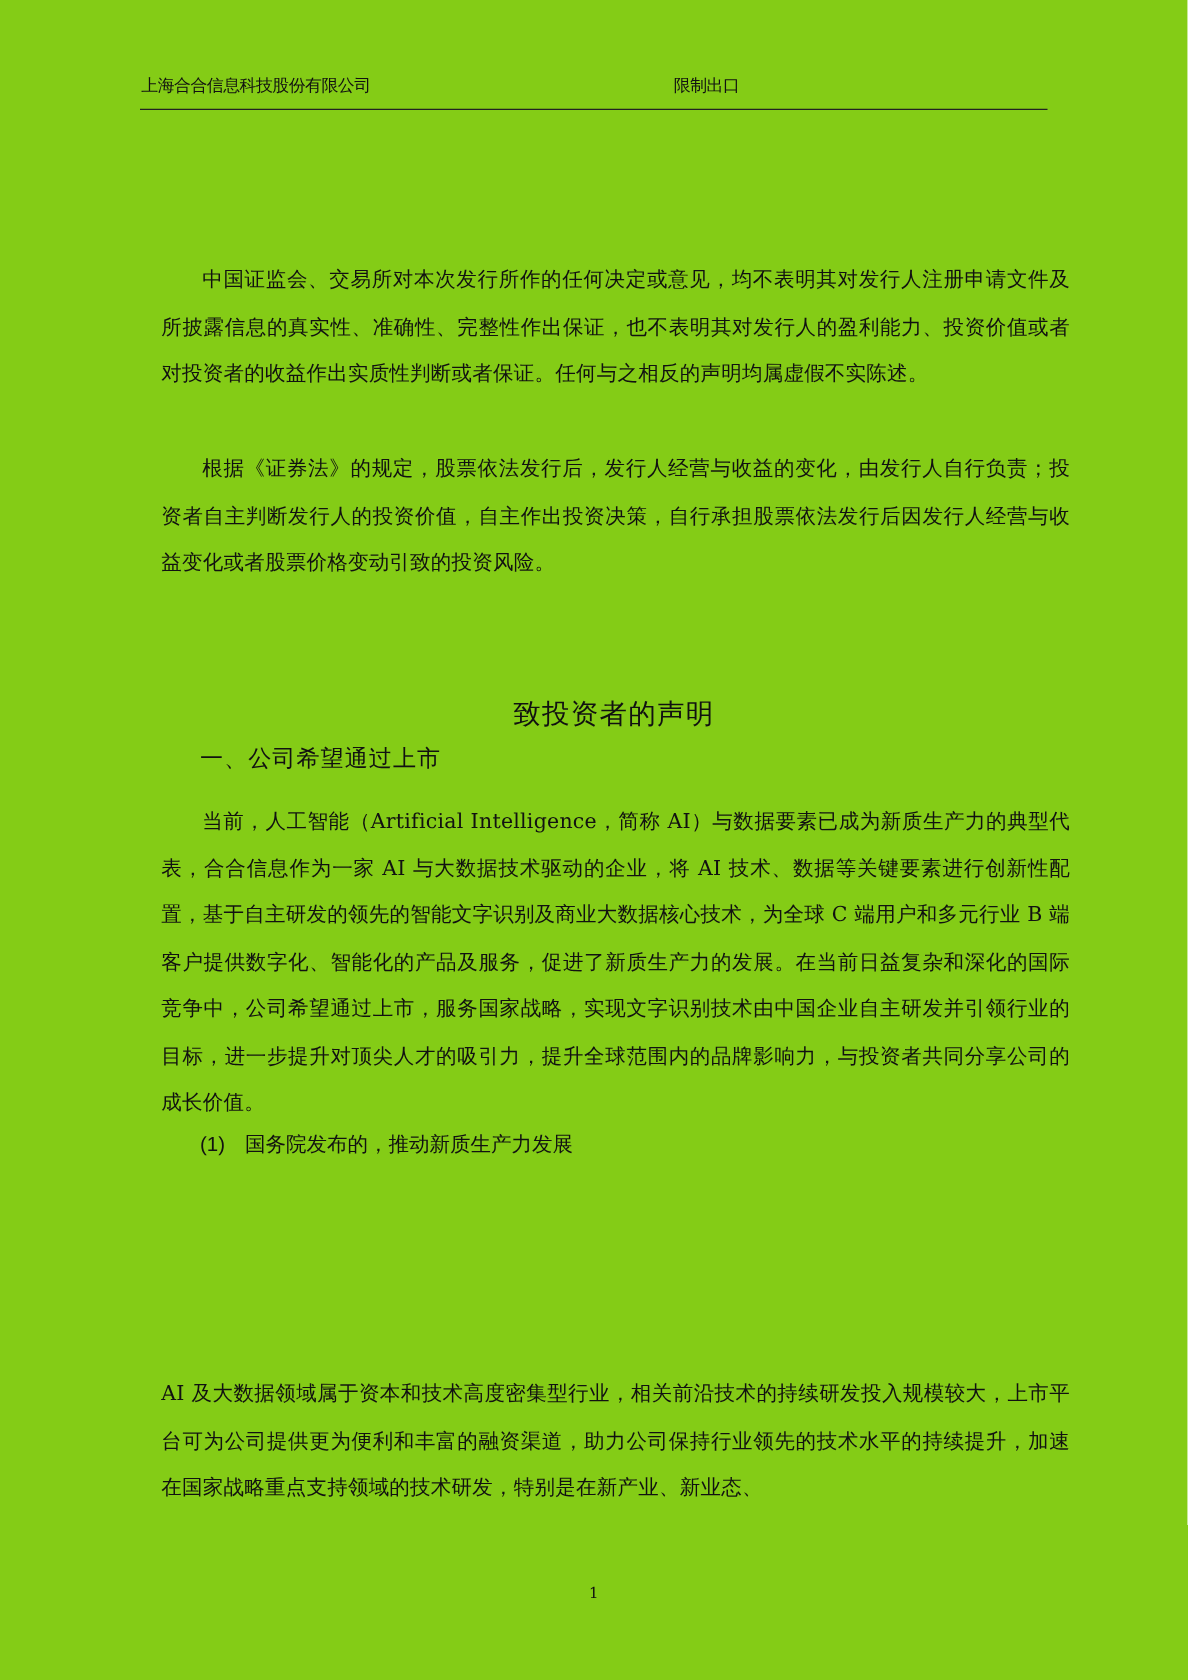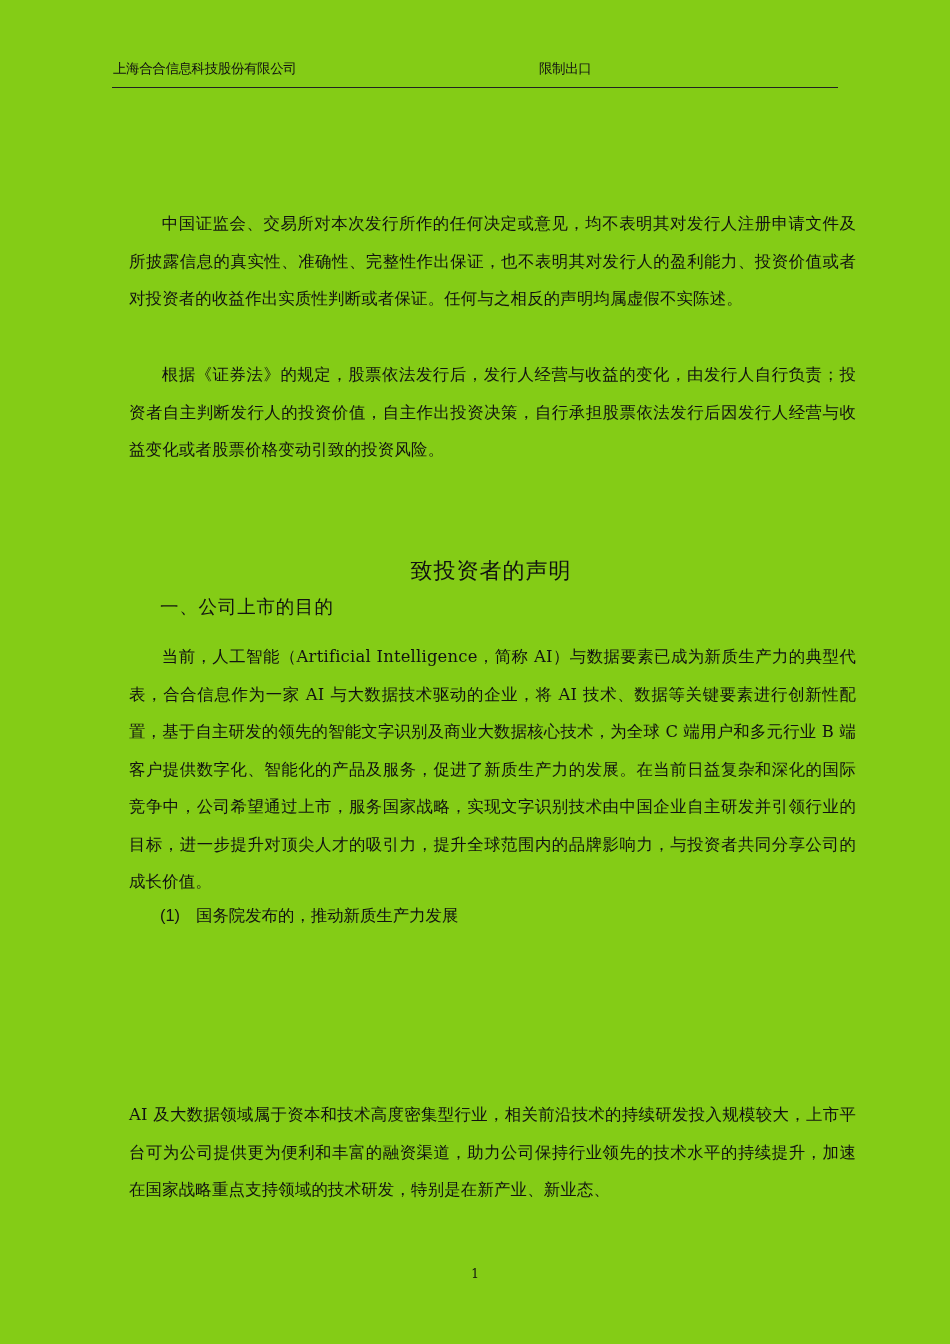--- a/index.html
+++ b/index.html
@@ -114,21 +114,21 @@
   </div>
   <div class="header-rule"></div>
 
 
   <p class="para indent" style="top:205px;">中国证监会、交易所对本次发行所作的任何决定或意见，均不表明其对发行人注册申请文件及所披露信息的真实性、准确性、完整性作出保证，也不表明其对发行人的盈利能力、投资价值或者对投资者的收益作出实质性判断或者保证。任何与之相反的声明均属虚假不实陈述。</p>
 
   <p class="para indent" style="top:356px;font-family:Liberation Serif, serif;">根据《证券法》的规定，股票依法发行后，发行人经营与收益的变化，由发行人自行负责；投资者自主判断发行人的投资价值，自主作出投资决策，自行承担股票依法发行后因发行人经营与收益变化或者股票价格变动引致的投资风险。</p>
 
   <h1 class="title t2" style="margin:16px;">致投资者的声明</h1>
 
-  <div class="h-section">一、公司上市的目的</div>
+  <div class="h-section">一、公司希望通过上市</div>
 
   <p class="para indent" style="top:638px;">当前，人工智能（Artificial Intelligence，简称 AI）与数据要素已成为新质生产力的典型代表，合合信息作为一家 AI 与大数据技术驱动的企业，将 AI 技术、数据等关键要素进行创新性配置，基于自主研发的领先的智能文字识别及商业大数据核心技术，为全球 C 端用户和多元行业 B 端客户提供数字化、智能化的产品及服务，促进了新质生产力的发展。在当前日益复杂和深化的国际竞争中，公司希望通过上市，服务国家战略，实现文字识别技术由中国企业自主研发并引领行业的目标，进一步提升对顶尖人才的吸引力，提升全球范围内的品牌影响力，与投资者共同分享公司的成长价值。</p>
 
   <div class="h-sub">
     <span class="num">(1)</span><span>国务院发布的，推动新质生产力发展</span>
   </div>
 
 
   <p class="para" style="top:1096px;">AI 及大数据领域属于资本和技术高度密集型行业，相关前沿技术的持续研发投入规模较大，上市平台可为公司提供更为便利和丰富的融资渠道，助力公司保持行业领先的技术水平的持续提升，加速在国家战略重点支持领域的技术研发，特别是在新产业、新业态、</p>
 

